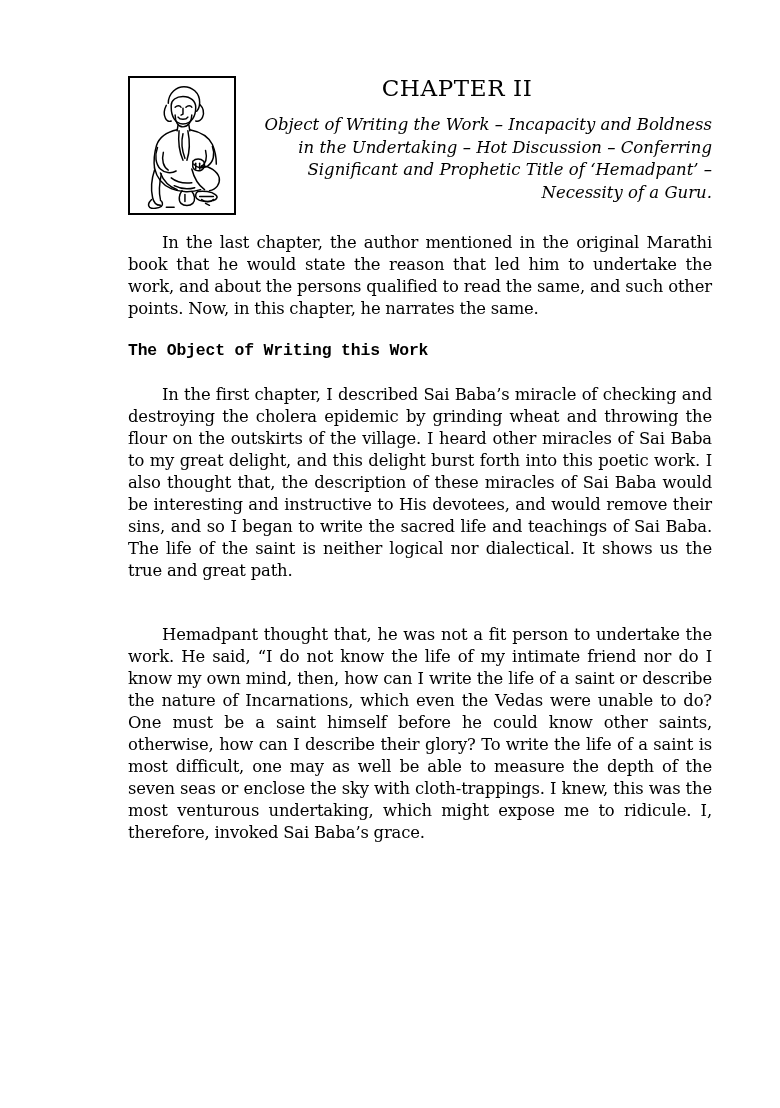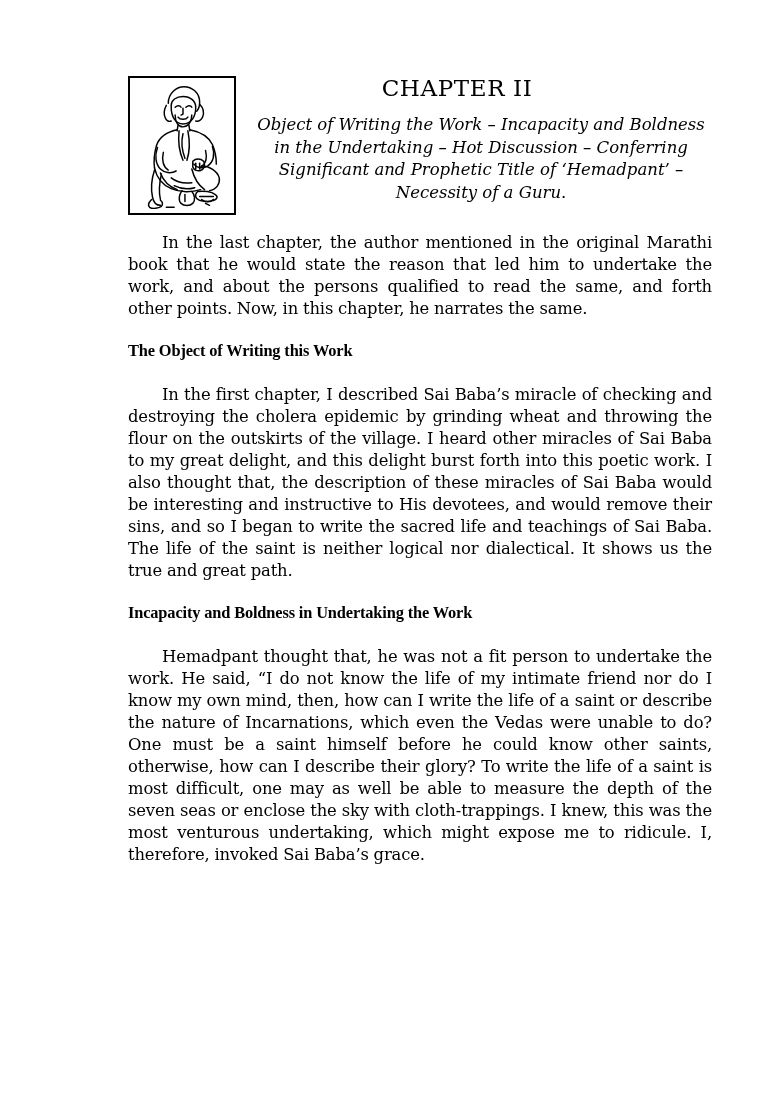--- a/index.html
+++ b/index.html
@@ -70,21 +70,21 @@
     padding-right: 48px;
     font-weight: normal;
     font-family: "DejaVu Serif", "Liberation Serif", serif;
   }
 
   .chapter-subtitle {
     font-style: italic;
     font-size: 16.5px;
     line-height: 22.5px;
     margin: 14px 0 0 0;
-    text-align: center;
+    text-align: right;
     font-family: "DejaVu Serif", "Liberation Serif", serif;
   }
 
   
   .body-col {
     position: absolute;
     left: 100px;
     top: 232px;
     width: 584px;
   }
@@ -99,21 +99,21 @@
     word-spacing: -0.2px;
     letter-spacing: -0.15px;
   }
 
   h2.section-heading {
     margin: 0;
     font-size: 16.4px;
     line-height: 22px;
     font-weight: bold;
     text-align: left;
-    font-family: Liberation Serif, serif;
+    font-family: Liberation Mono, monospace;
     letter-spacing: -0.15px;
   }
 
   .gap-para   { height: 22px; }
   .gap-head-b { height: 20px; }
   .gap-head-a { height: 22px; }
 </style>
 </head>
 <body>
 
@@ -189,30 +189,29 @@
 
     <div class="head-text">
       <h1 class="chapter-title">CHAPTER II</h1>
       <p class="chapter-subtitle"><span>Object of Writing the Work – Incapacity and Boldness in the Undertaking – Hot Discussion – Conferring Significant and Prophetic Title of ‘Hemadpant’ – Necessity of a Guru.</span></p>
     </div>
 
   </div>
 
   <div class="body-col">
 
-    <p class="para">In the last chapter, the author mentioned in the original Marathi book that he would state the reason that led him to undertake the work, and about the persons qualified to read the same, and forth other points. Now, in this chapter, he narrates the same.</p>
+    <p class="para">In the last chapter, the author mentioned in the original Marathi book that he would state the reason that led him to undertake the work, and about the persons qualified to read the same, and such other points. Now, in this chapter, he narrates the same.</p>
 
     <div class="gap-head-b"></div>
     <h2 class="section-heading">The Object of Writing this Work</h2>
     <div class="gap-head-a"></div>
 
     <p class="para">In the first chapter, I described Sai Baba’s miracle of checking and destroying the cholera epidemic by grinding wheat and throwing the flour on the outskirts of the village. I heard other miracles of Sai Baba to my great delight, and this delight burst forth into this poetic work. I also thought that, the description of these miracles of Sai Baba would be interesting and instructive to His devotees, and would remove their sins, and so I began to write the sacred life and teachings of Sai Baba. The life of the saint is neither logical nor dialectical. It shows us the true and great path.</p>
 
     <div class="gap-head-b"></div>
-    <h2 class="section-heading">Incapacity and Boldness in Undertaking the Work</h2>
     <div class="gap-head-a"></div>
 
     <p class="para">Hemadpant thought that, he was not a fit person to undertake the work. He said, “I do not know the life of my intimate friend nor do I know my own mind, then, how can I write the life of a saint or describe the nature of Incarnations, which even the Vedas were unable to do? One must be a saint himself before he could know other saints, otherwise, how can I describe their glory? To write the life of a saint is most difficult, one may as well be able to measure the depth of the seven seas or enclose the sky with cloth-trappings. I knew, this was the most venturous undertaking, which might expose me to ridicule. I, therefore, invoked Sai Baba’s grace.</p>
 
     <div class="gap-para"></div>
 
 
   </div>
 
 </div>

